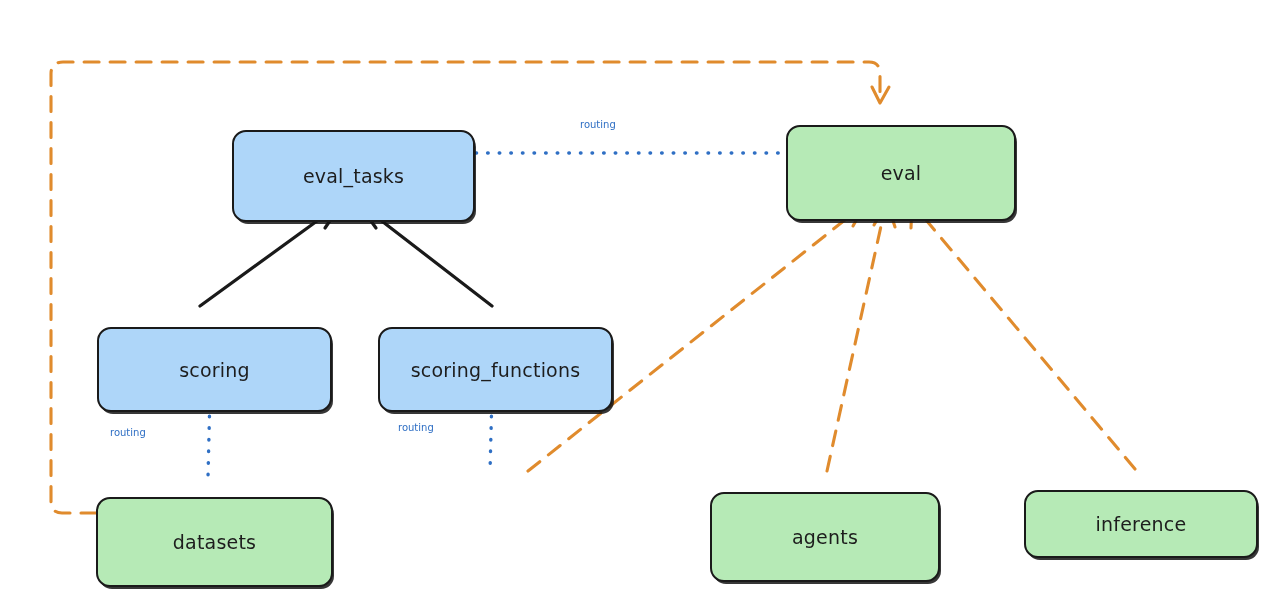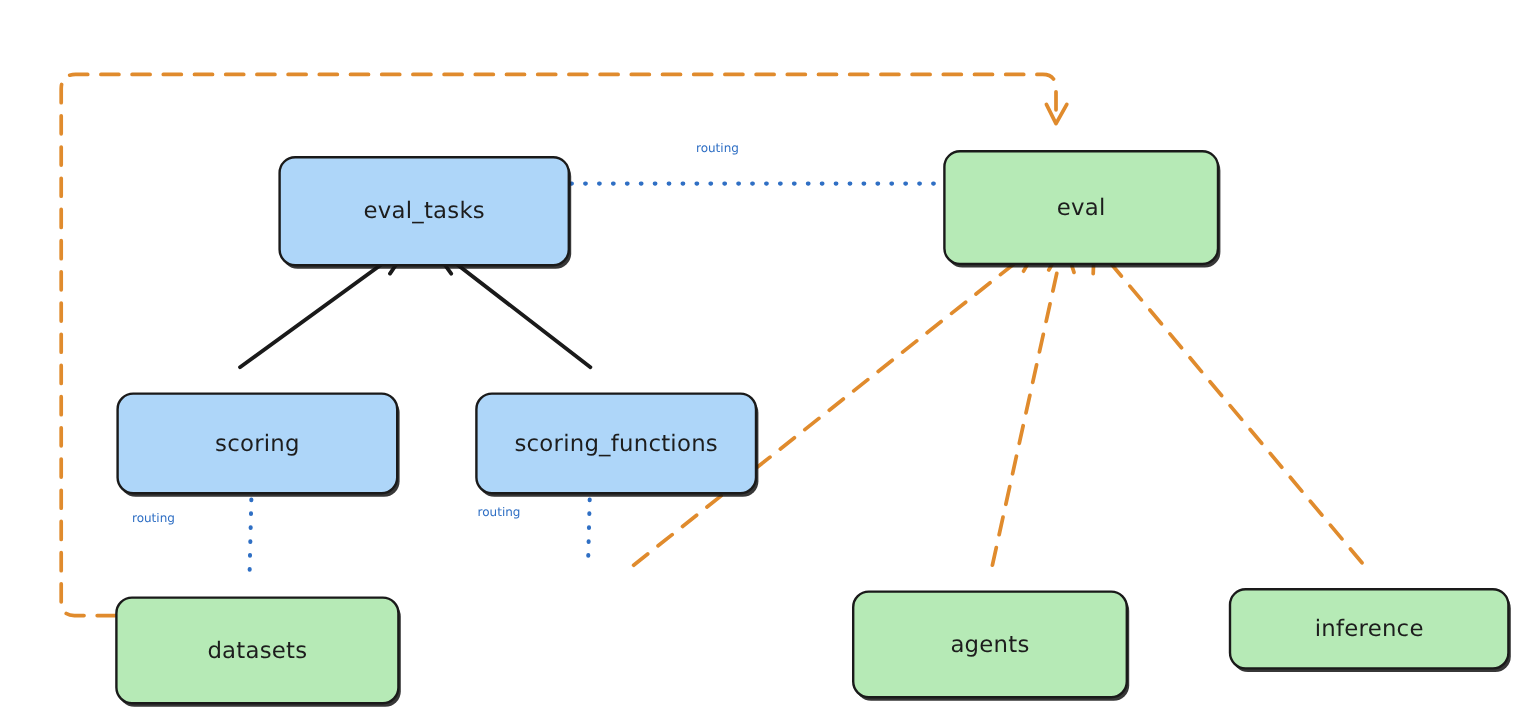--- a/index.html
+++ b/index.html
@@ -113,21 +113,21 @@
   </div>
 
   <div class="node provider" style="left: 786px; top: 105px; width: 230px; height: 96px;">
     <span class="node-label">eval</span>
   </div>
 
   <div class="node api" style="left: 97px; top: 307px; width: 235px; height: 85px;">
     <span class="node-label">scoring</span>
   </div>
 
-  <div class="node api" style="left: 396px; top: 307px; width: 235px; height: 85px;">
+  <div class="node api" style="left: 378px; top: 307px; width: 235px; height: 85px;">
     <span class="node-label">scoring_functions</span>
   </div>
 
   <div class="node provider" style="left: 96px; top: 477px; width: 237px; height: 90px;">
     <span class="node-label">datasets</span>
   </div>
 
 
   <div class="node provider" style="left: 710px; top: 472px; width: 230px; height: 90px;">
     <span class="node-label">agents</span>

